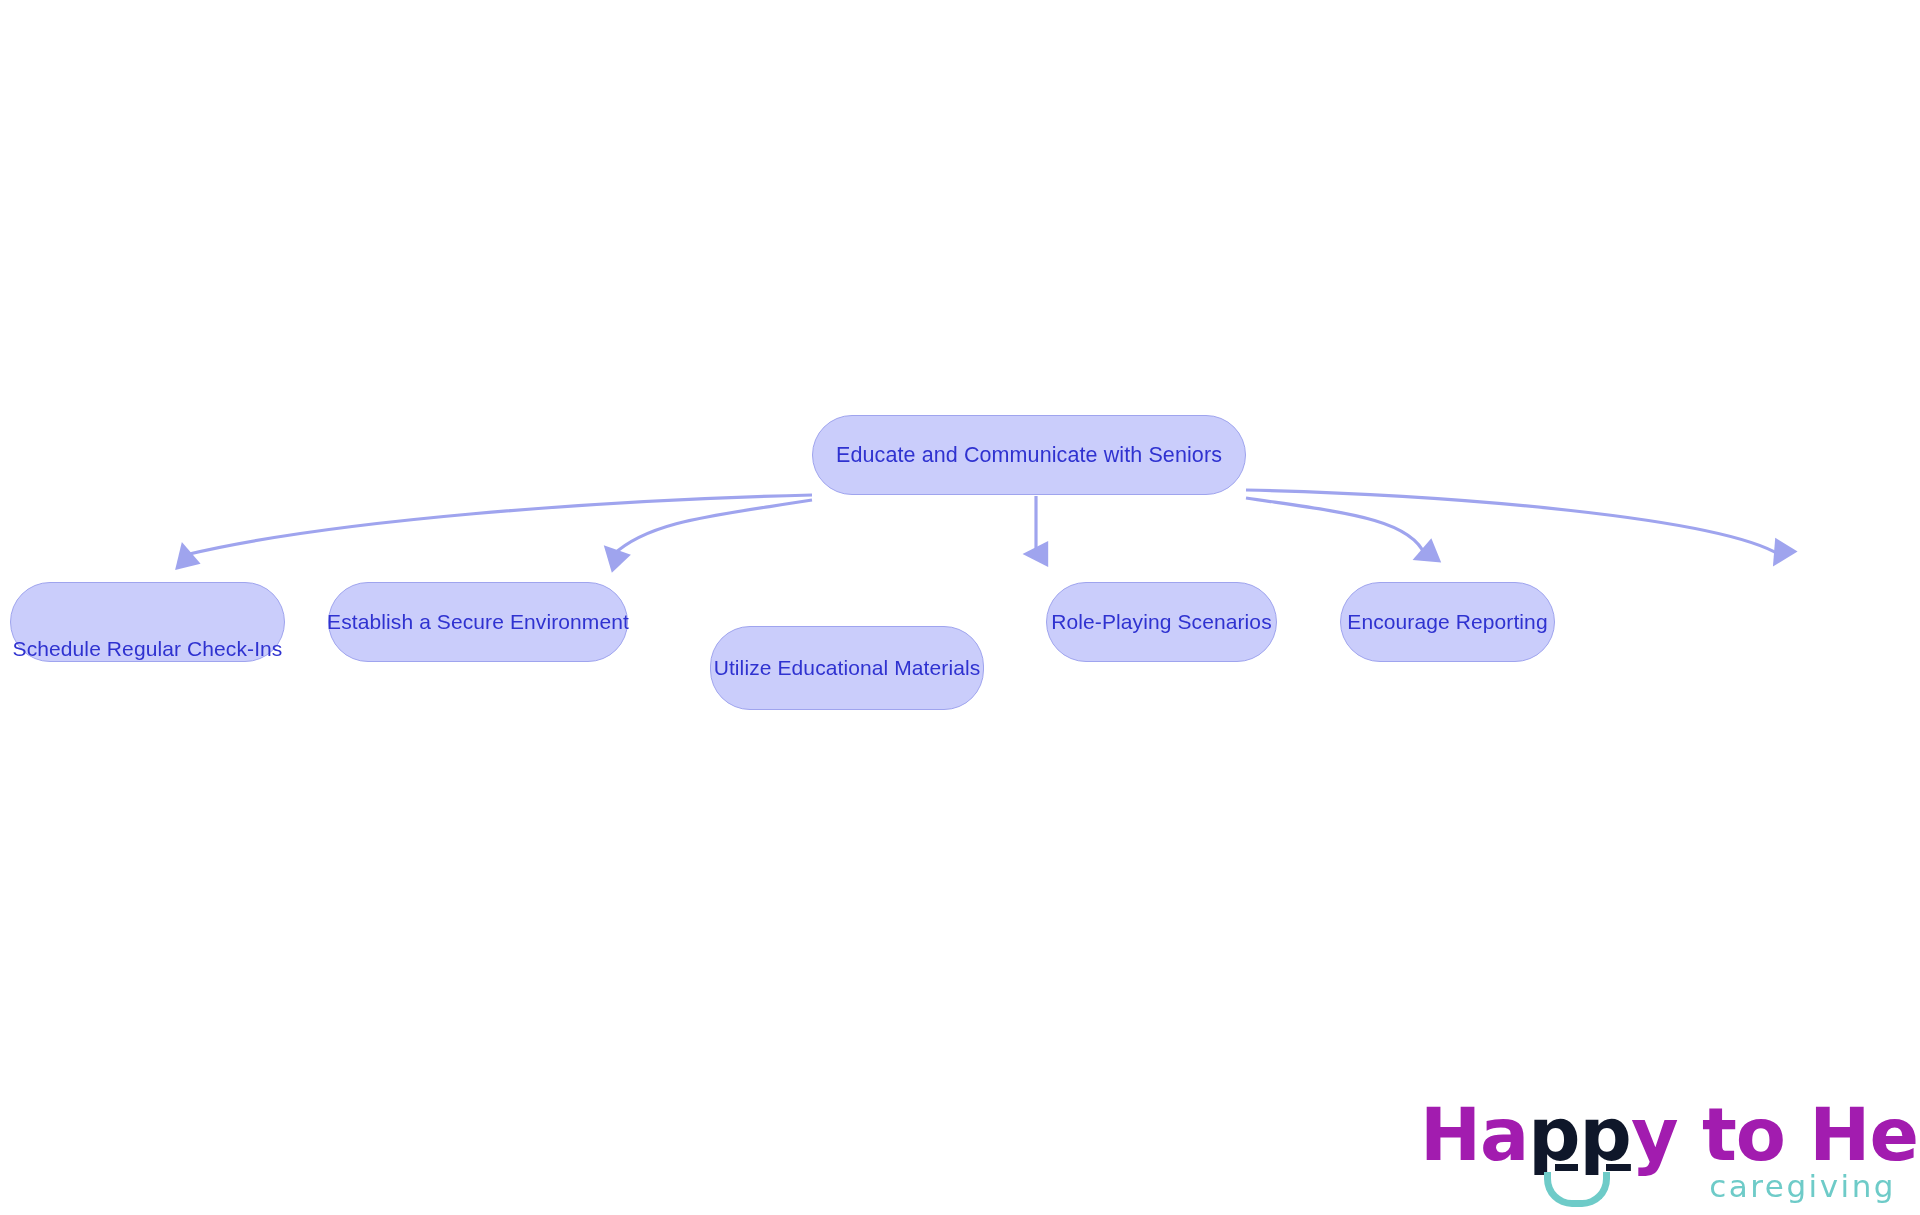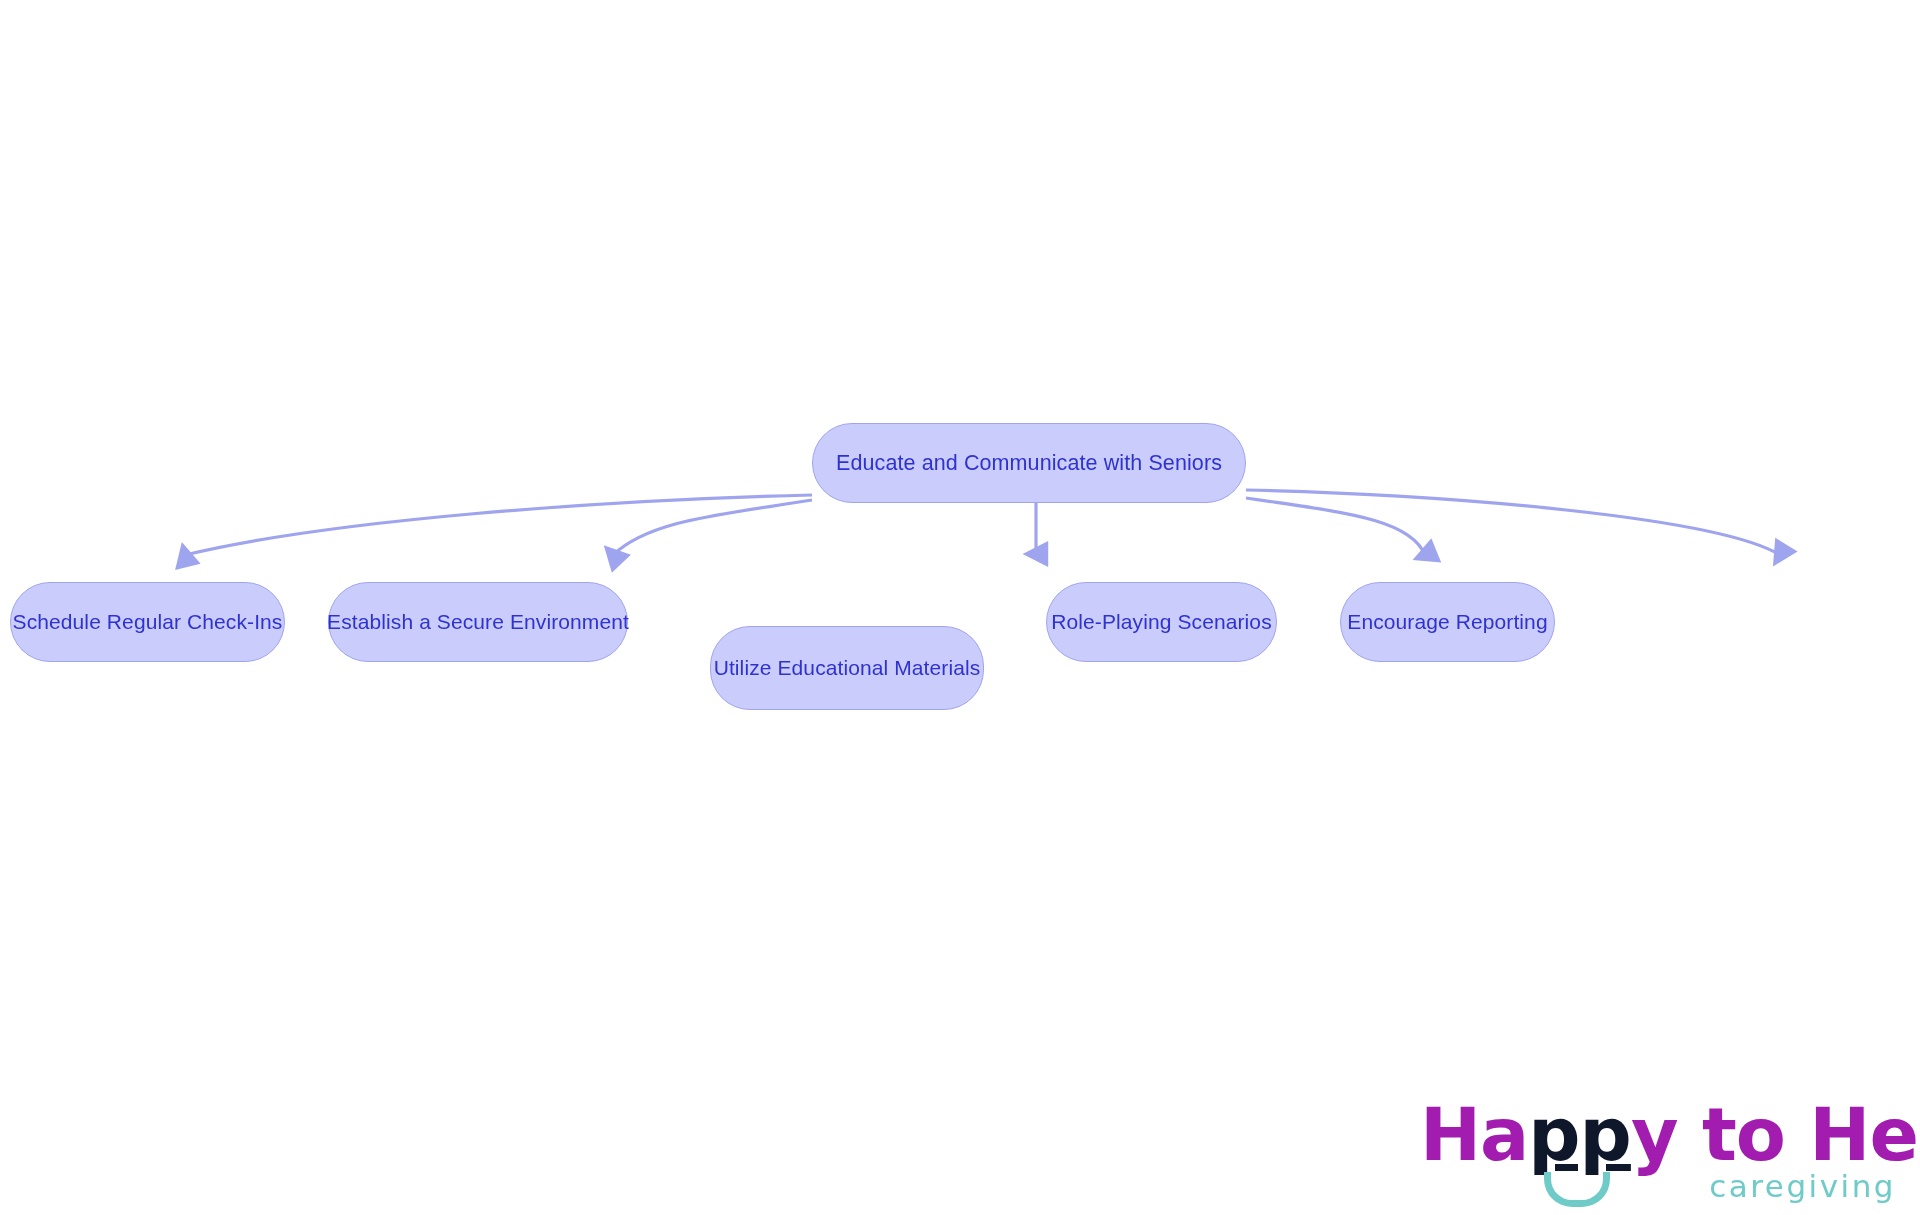--- a/index.html
+++ b/index.html
@@ -104,25 +104,25 @@
 
     <path d="M 812,500 C 720,515 650,520 613,555" fill="none" stroke="#9fa4ee" stroke-width="3.2" marker-end="url(#arrowhead)"></path>
 
     <path d="M 1036,496 L 1036,554" fill="none" stroke="#9fa4ee" stroke-width="3.2" marker-end="url(#arrowhead)"></path>
 
     <path d="M 1246,498 C 1340,512 1410,518 1425,555" fill="none" stroke="#9fa4ee" stroke-width="3.2" marker-end="url(#arrowhead)"></path>
 
     <path d="M 1246,490 C 1460,495 1720,518 1780,555" fill="none" stroke="#9fa4ee" stroke-width="3.2" marker-end="url(#arrowhead)"></path>
   </svg>
 
-  <div class="node node-root" style="left:812px; top:415px; width:434px; height:80px;margin-top:8px;">
+  <div class="node node-root" style="left:812px; top:415px; width:434px; height:80px;">
     <span>Educate and Communicate with Seniors</span>
   </div>
 
-  <div class="node" style="left:10px; top:582px; width:275px; height:80px;">
+  <div class="node" style="left:10px; top:582px; width:275px; height:80px;align-items:flex-end;">
     <span>Schedule Regular Check-Ins</span>
   </div>
 
   <div class="node" style="left:328px; top:582px; width:300px; height:80px;">
     <span>Establish a Secure Environment</span>
   </div>
 
   <div class="node" style="left:710px; top:582px; width:274px; height:84px;margin-top:44px;">
     <span>Utilize Educational Materials</span>
   </div>

